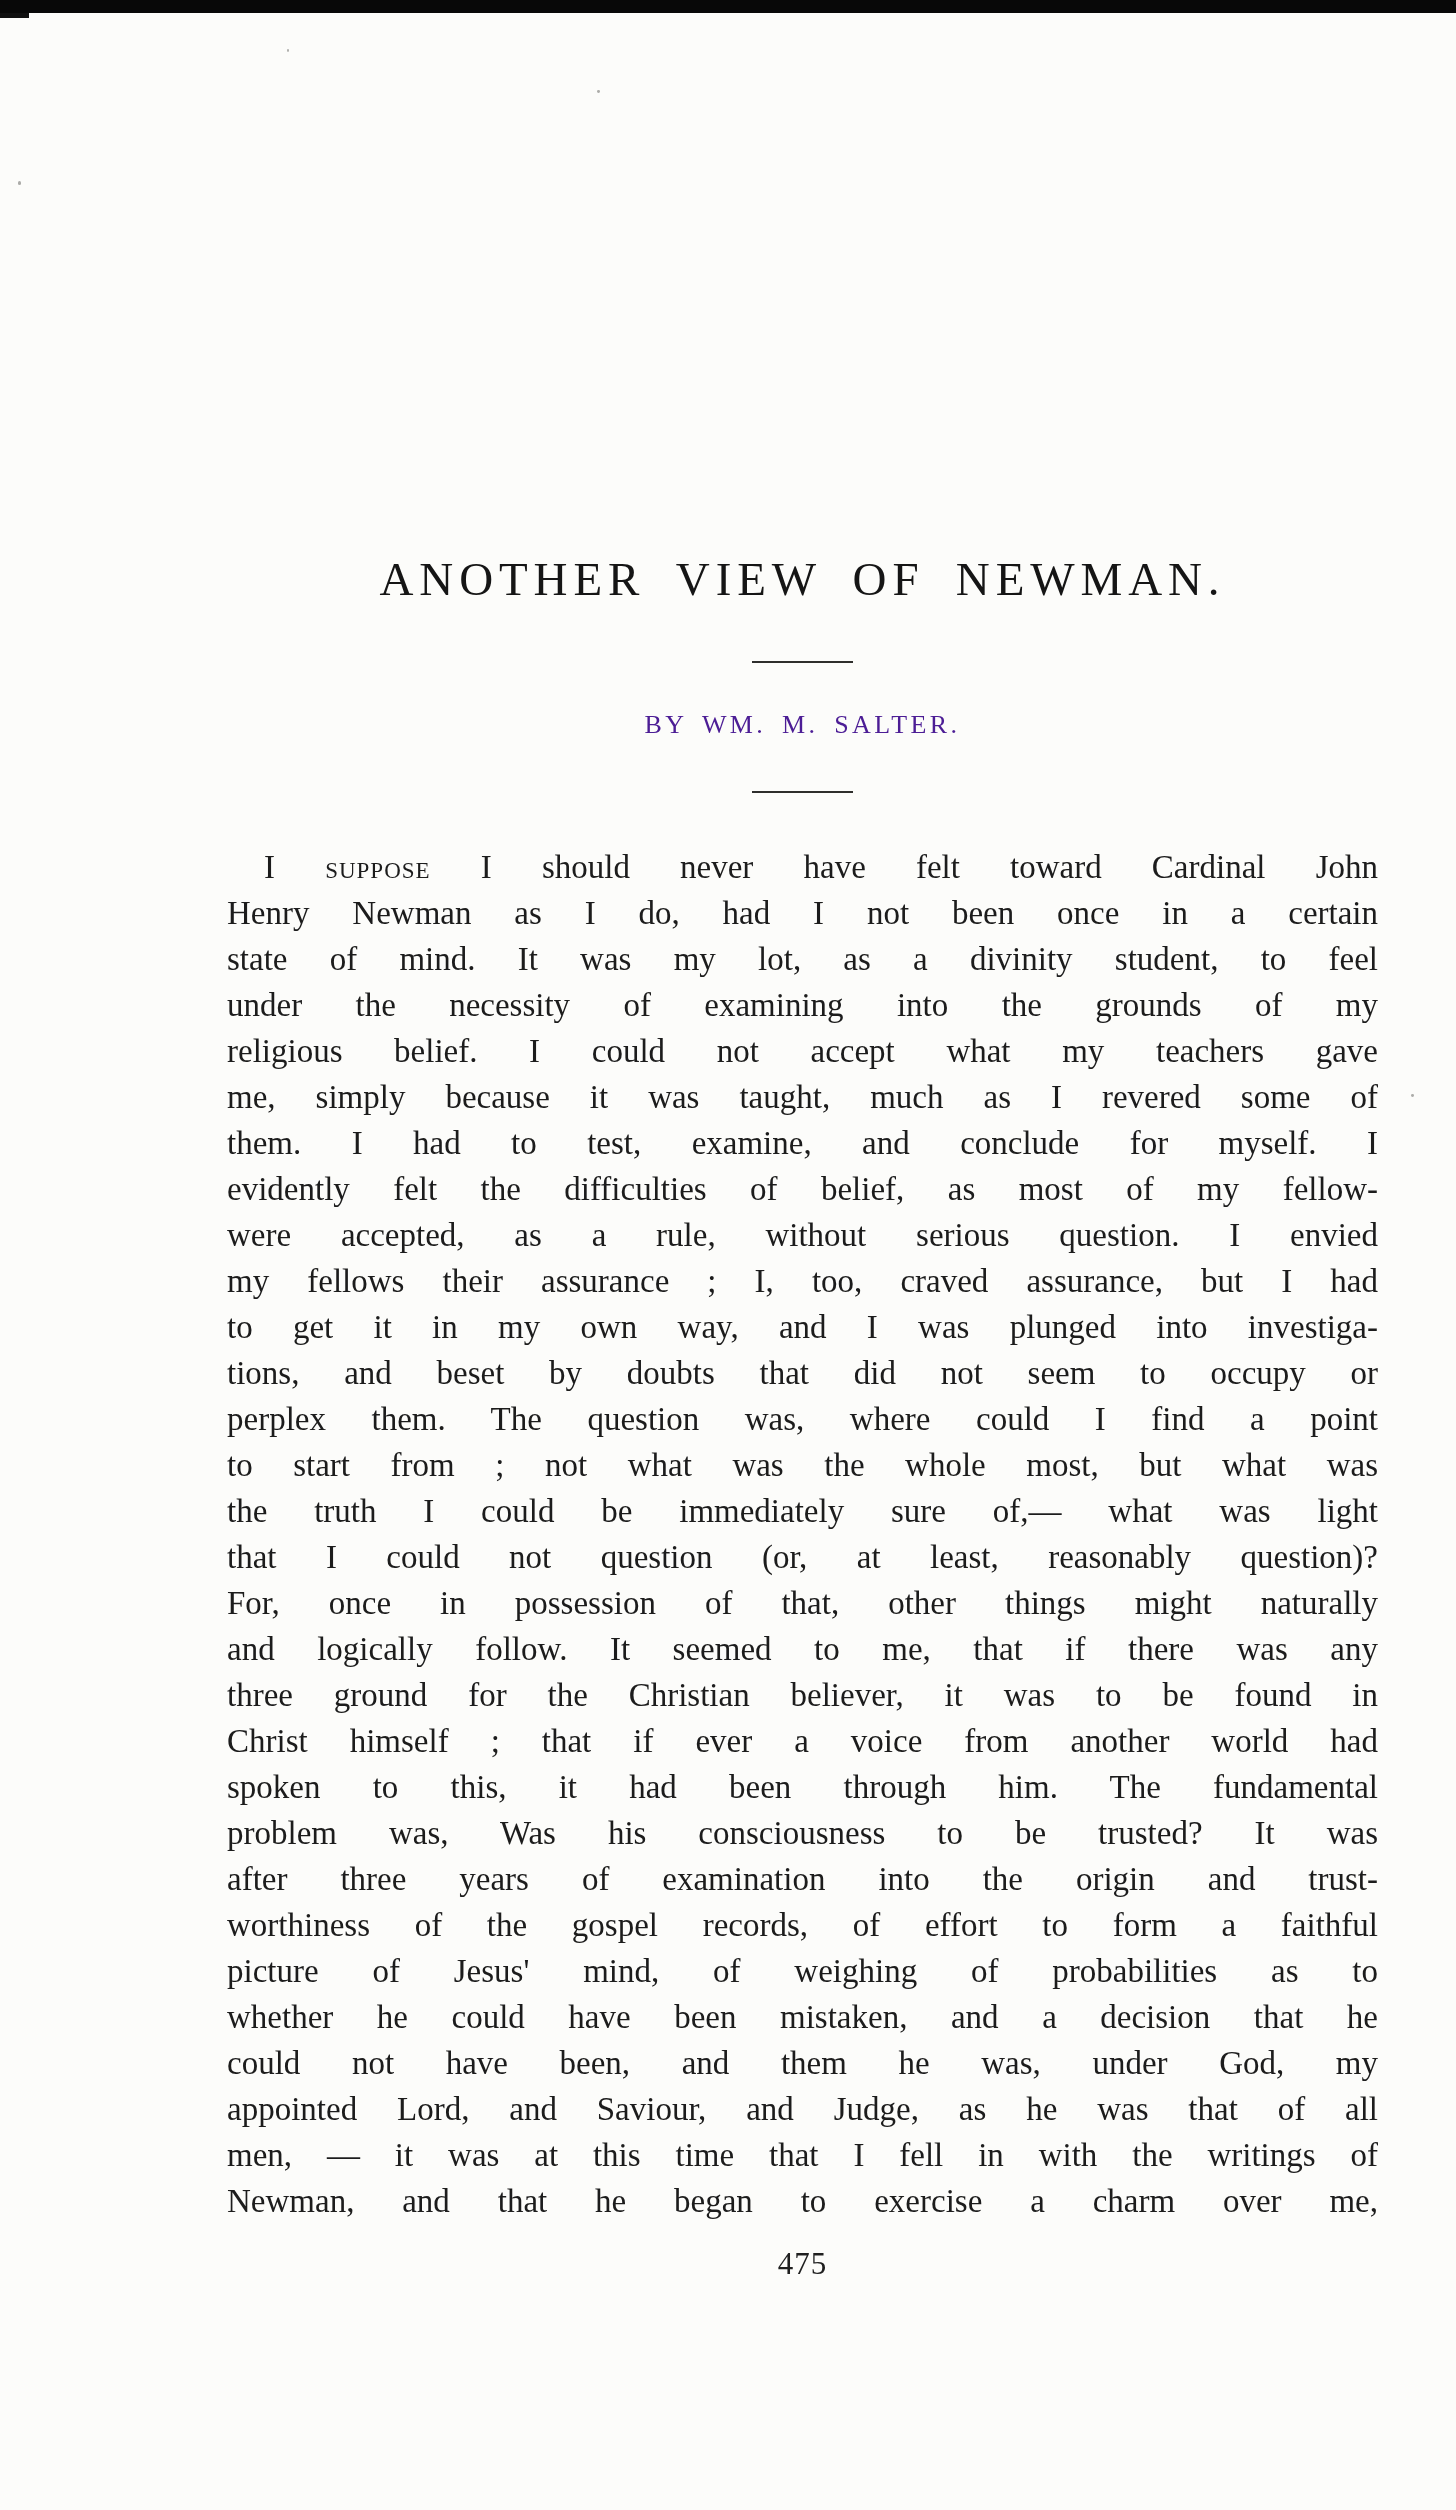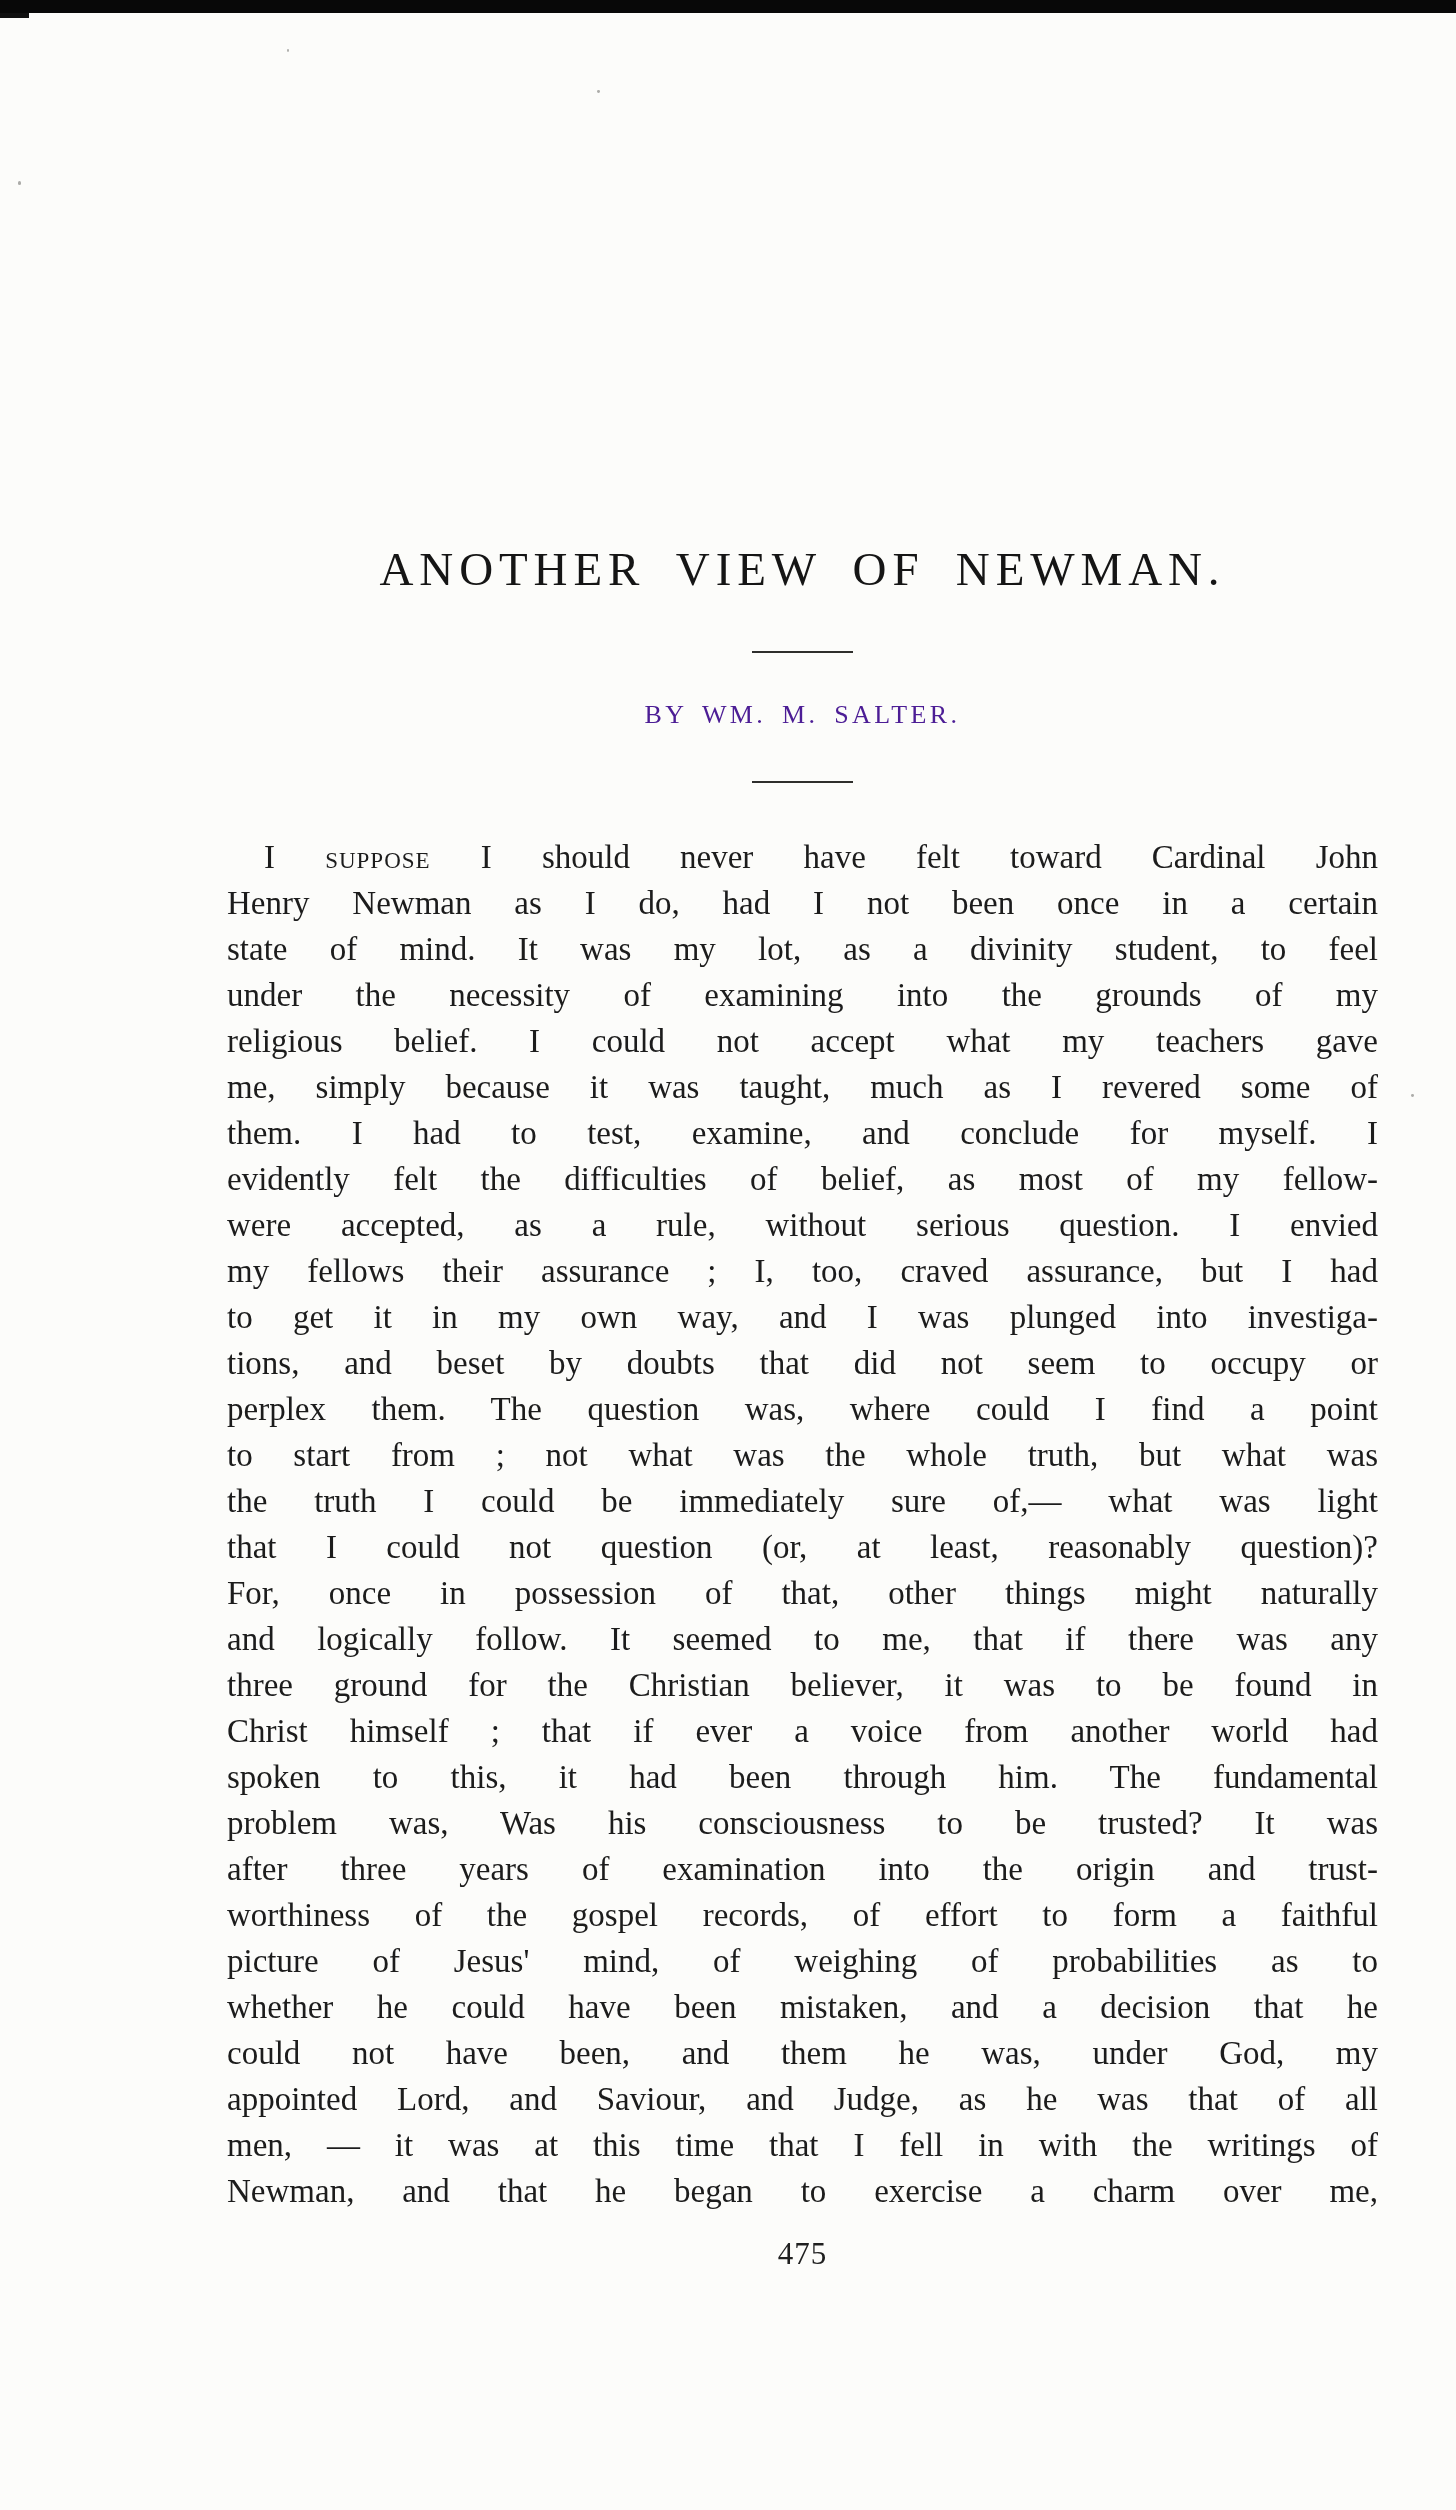--- a/index.html
+++ b/index.html
@@ -44,21 +44,21 @@
   .speck-3 { left: 1411px;top: 1094px; width: 2.9px; height: 2.9px; }
   .speck-4 { left: 287px; top: 49px;   width: 2px; height: 2.9px; }
 
   .content {
     position: absolute;
     left: 227px;
     top: 538px;
     width: 1151px;
   }
   .title {
-    margin: 4px;
+    margin: 14px;
     text-align: center;
     font-size: 47px;
     font-weight: normal;
     letter-spacing: 5.9px;
     word-spacing: 13.7px;
     color: #151515;
   }
   .rule {
     width: 101px;
     height: 2px;
@@ -139,21 +139,21 @@
           <div class="body-line">under the necessity of examining into the grounds of my</div>
           <div class="body-line">religious belief.  I could not accept what my teachers gave</div>
           <div class="body-line">me, simply because it was taught, much as I revered some of</div>
           <div class="body-line">them.  I had to test, examine, and conclude for myself.  I</div>
           <div class="body-line">evidently felt the difficulties of belief, as most of my fellow-</div>
           <div class="body-line">were accepted, as a rule, without serious question.  I envied</div>
           <div class="body-line">my fellows their assurance ; I, too, craved assurance, but I had</div>
           <div class="body-line">to get it in my own way, and I was plunged into investiga-</div>
           <div class="body-line">tions, and beset by doubts that did not seem to occupy or</div>
           <div class="body-line">perplex them.  The question was, where could I find a point</div>
-          <div class="body-line">to start from ; not what was the whole truth, but what was</div>
+          <div class="body-line">to start from ; not what was the whole most, but what was</div>
           <div class="body-line">the truth I could be immediately sure of,— what was light</div>
           <div class="body-line">that I could not question (or, at least, reasonably question)?</div>
           <div class="body-line">For, once in possession of that, other things might naturally</div>
           <div class="body-line">and logically follow.  It seemed to me, that if there was any</div>
           <div class="body-line">three ground for the Christian believer, it was to be found in</div>
           <div class="body-line">Christ himself ; that if ever a voice from another world had</div>
           <div class="body-line">spoken to this, it had been through him.  The fundamental</div>
           <div class="body-line">problem was, Was his consciousness to be trusted?  It was</div>
           <div class="body-line">after three years of examination into the origin and trust-</div>
           <div class="body-line">worthiness of the gospel records, of effort to form a faithful</div>

